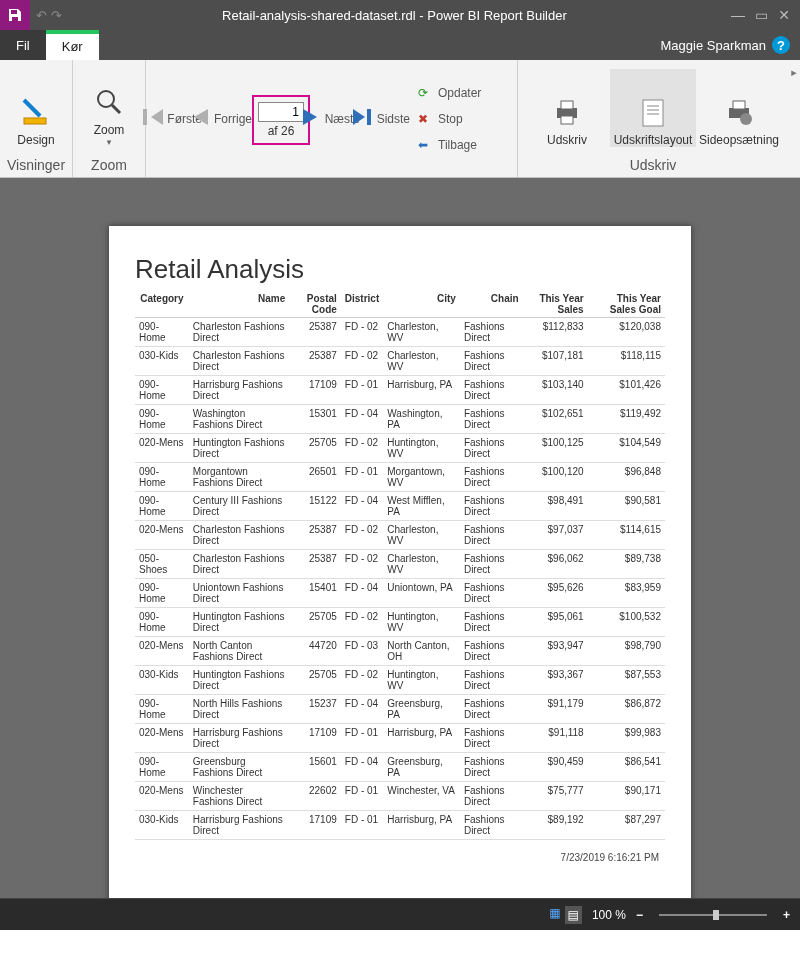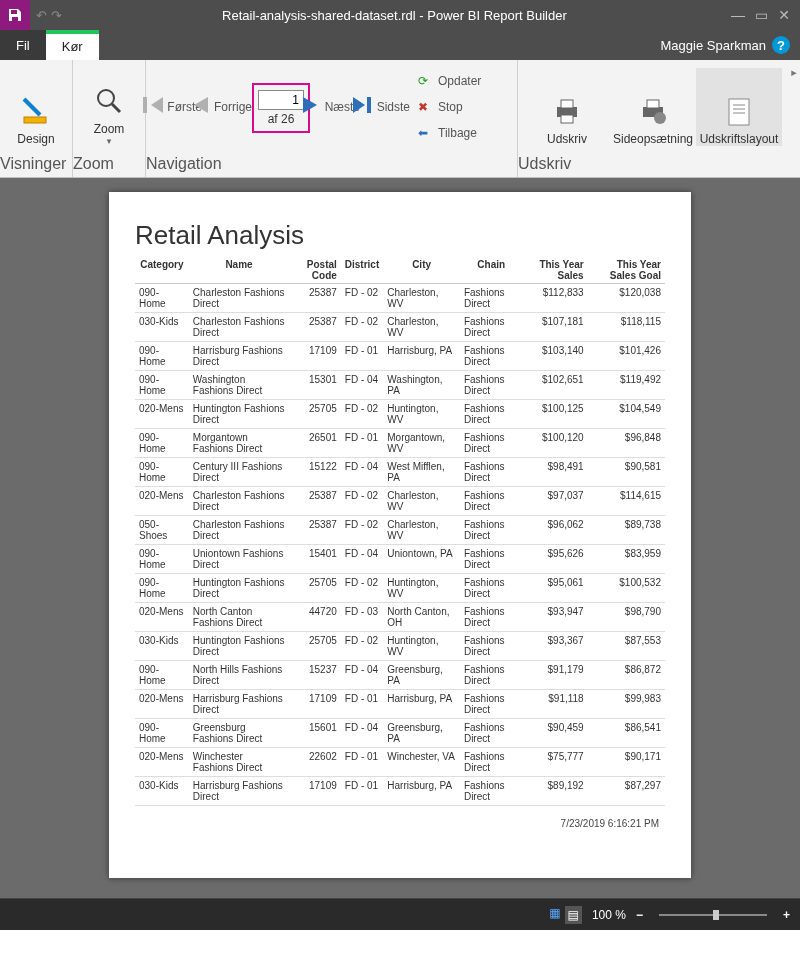--- a/index.html
+++ b/index.html
@@ -11,39 +11,39 @@
   .titlebar .wincontrols { display: flex; gap: 10px; padding: 0 10px; color: #bbb; font-size: 14px; }
   .menubar { height: 30px; background: #4d4d4d; color: #fff; display: flex; align-items: stretch; font-size: 13px; }
   .menubar .tab { padding: 6px 16px; display: flex; align-items: center; }
   .menubar .tab.active { background: #fff; color: #222; border-top: 4px solid #22c55e; padding-top:4px; }
   .menubar .spacer { flex: 1; }
   .menubar .user { padding: 6px 10px; display: flex; align-items: center; gap: 6px; }
   .help-icon { width: 18px; height: 18px; border-radius: 50%; background: #0099d8; color: #fff; display: inline-flex; align-items: center; justify-content: center; font-weight: bold; font-size: 13px; }
   .ribbon { height: 118px; background: #f3f3f3; border-bottom: 1px solid #c0c0c0; display: flex; }
   .group { border-right: 1px solid #d0d0d0; display: flex; flex-direction: column; align-items: stretch; }
   .group-body { flex: 1; display: flex; align-items: center; padding: 4px 6px; }
-  .group-label { font-size: 16px; color: #555; padding: 2px 0 4px; }
+  .group-label { text-align: center; font-size: 14px; color: #555; padding: 2px 0 4px; }
   .big-btn { display: flex; flex-direction: column; align-items: center; justify-content: flex-end; width: 60px; height: 78px; font-size: 12px; color: #333; cursor: pointer; }
   .big-btn .ico { width: 34px; height: 34px; display: flex; align-items: center; justify-content: center; margin-bottom: 4px; }
   .nav-btn { display: flex; flex-direction: row; align-items: center; justify-content: flex-end; width: 50px; height: 78px; font-size: 12px; color: #555; }
   .nav-btn .ico { width: 30px; height: 30px; display: flex; align-items: center; justify-content: center; margin-bottom: 4px; }
   .page-block { display: flex; flex-direction: column; align-items: center; justify-content: center; padding: 0 4px; border: 2px solid #d40b8c; height: 50px; margin-top: 2px; }
   .page-input { width: 46px; height: 20px; border: 1px solid #888; font-size: 12px; text-align: right; padding: 0 4px; }
   .page-of { font-size: 12px; color: #333; margin-top: 2px; }
   .side-stack { display: flex; flex-direction: column; gap: 4px; padding-left: 4px; }
   .side-btn { display: flex; align-items: center; gap: 6px; font-size: 12px; color: #555; height: 22px; }
   .side-btn .ico { width: 18px; height: 18px; display:flex;align-items:center;justify-content:center; }
   .print-btn { display: flex; flex-direction: column; align-items: center; justify-content: flex-end; width: 86px; height: 78px; font-size: 12px; color: #333; padding: 0 4px; }
   .print-btn .ico { width: 34px; height: 34px; display:flex;align-items:center;justify-content:center; margin-bottom:4px; }
   .print-btn.highlight { background: #e2e2e2; }
   .canvas { height: 720px; background: #6b6b6b; display: flex; justify-content: center; align-items: flex-start; padding-top: 14px; overflow: hidden; }
-  .page { width: 582px; height: 686px; background: #fff; box-shadow: 0 0 6px rgba(0,0,0,0.5); padding: 28px 26px; overflow: hidden; }
+  .page { width: 582px; height: 686px; background: #fff; box-shadow: 0 0 6px rgba(0,0,0,0.5); padding: 28px 26px; overflow: hidden; margin-top: 34px; }
   .report-title { font-size: 26px; font-weight: 300; color: #333; margin-bottom: 6px; }
   table.report { width: 100%; border-collapse: collapse; font-size: 10px; color: #333; }
-  table.report th { text-align: center; font-size: 10px; font-weight: 600; padding: 2px 4px; border-bottom: 1px solid #ccc; vertical-align: top; white-space: normal; }
+  table.report th { text-align: right; font-size: 10px; font-weight: 600; padding: 2px 4px; border-bottom: 1px solid #ccc; vertical-align: top; white-space: normal; }
   table.report th.num, table.report td.num { text-align: right; }
   table.report td { padding: 3px 4px; border-bottom: 1px solid #ddd; vertical-align: top; }
   .timestamp { text-align: right; font-size: 10px; color: #444; margin-top: 12px; padding-right: 6px; }
   .statusbar { height: 32px; background: #2a2a2a; color: #fff; display: flex; align-items: center; justify-content: flex-end; font-size: 12px; gap: 10px; padding: 0 10px; border-top: 1px solid #444; }
   .statusbar .view-icons { display: flex; gap: 4px; }
   .statusbar .slider { width: 120px; display: flex; align-items: center; }
   .slider-track { flex:1; height: 2px; background: #888; position: relative; margin: 0 6px; }
   .slider-thumb { position: absolute; left: 50%; top: -4px; width: 6px; height: 10px; background: #ccc; }
   .dropdown-arrow { font-size: 9px; color: #666; }
   .overflow { width: 12px; display:flex; align-items:flex-start; justify-content:center; color:#777; font-size:11px; padding-top:6px; }
@@ -164,55 +164,54 @@
         <div class="side-btn">
             <span class="ico" style="color:#c0392b">✖</span>
             <span>Stop</span>
           </div>
         <div class="side-btn">
             <span class="ico" style="color:#2d6fb8">⬅</span>
             <span>Tilbage</span>
           </div>
       </div>
     </div>
-    <div class="group-label">Navigation</div>
   </div>
 
   <div class="group" style="border-right:none">
     <div class="group-body">
       <div class="print-btn">
         <div class="ico">
             <svg width="32" height="32" viewBox="0 0 32 32">
               <rect x="6" y="12" width="20" height="10" fill="#666"></rect>
               <rect x="10" y="5" width="12" height="8" fill="#fff" stroke="#666"></rect>
               <rect x="10" y="20" width="12" height="8" fill="#fff" stroke="#666"></rect>
             </svg>
           </div>
         <span>Udskriv</span>
-      </div>
-      <div class="print-btn">
-        <div class="ico">
-            <svg width="32" height="32" viewBox="0 0 32 32">
-              <rect x="6" y="12" width="20" height="10" fill="#666"></rect>
-              <rect x="10" y="5" width="12" height="8" fill="#fff" stroke="#666"></rect>
-              <circle cx="23" cy="23" r="6" fill="#888"></circle>
-            </svg>
-          </div>
-        <span>Sideopsætning</span>
       </div>
       <div class="print-btn highlight">
         <div class="ico">
             <svg width="28" height="32" viewBox="0 0 28 32">
               <rect x="4" y="4" width="20" height="26" fill="#fff" stroke="#888"></rect>
               <line x1="8" y1="10" x2="20" y2="10" stroke="#888"></line>
               <line x1="8" y1="14" x2="20" y2="14" stroke="#888"></line>
               <line x1="8" y1="18" x2="20" y2="18" stroke="#888"></line>
             </svg>
           </div>
         <span>Udskriftslayout</span>
+      </div>
+      <div class="print-btn">
+        <div class="ico">
+            <svg width="32" height="32" viewBox="0 0 32 32">
+              <rect x="6" y="12" width="20" height="10" fill="#666"></rect>
+              <rect x="10" y="5" width="12" height="8" fill="#fff" stroke="#666"></rect>
+              <circle cx="23" cy="23" r="6" fill="#888"></circle>
+            </svg>
+          </div>
+        <span>Sideopsætning</span>
       </div>
     </div>
     <div class="group-label">Udskriv</div>
   </div>
   <div class="overflow">▸</div>
 </div>
 
 <div class="canvas">
   <div class="page">
     <div class="report-title">Retail Analysis</div>

